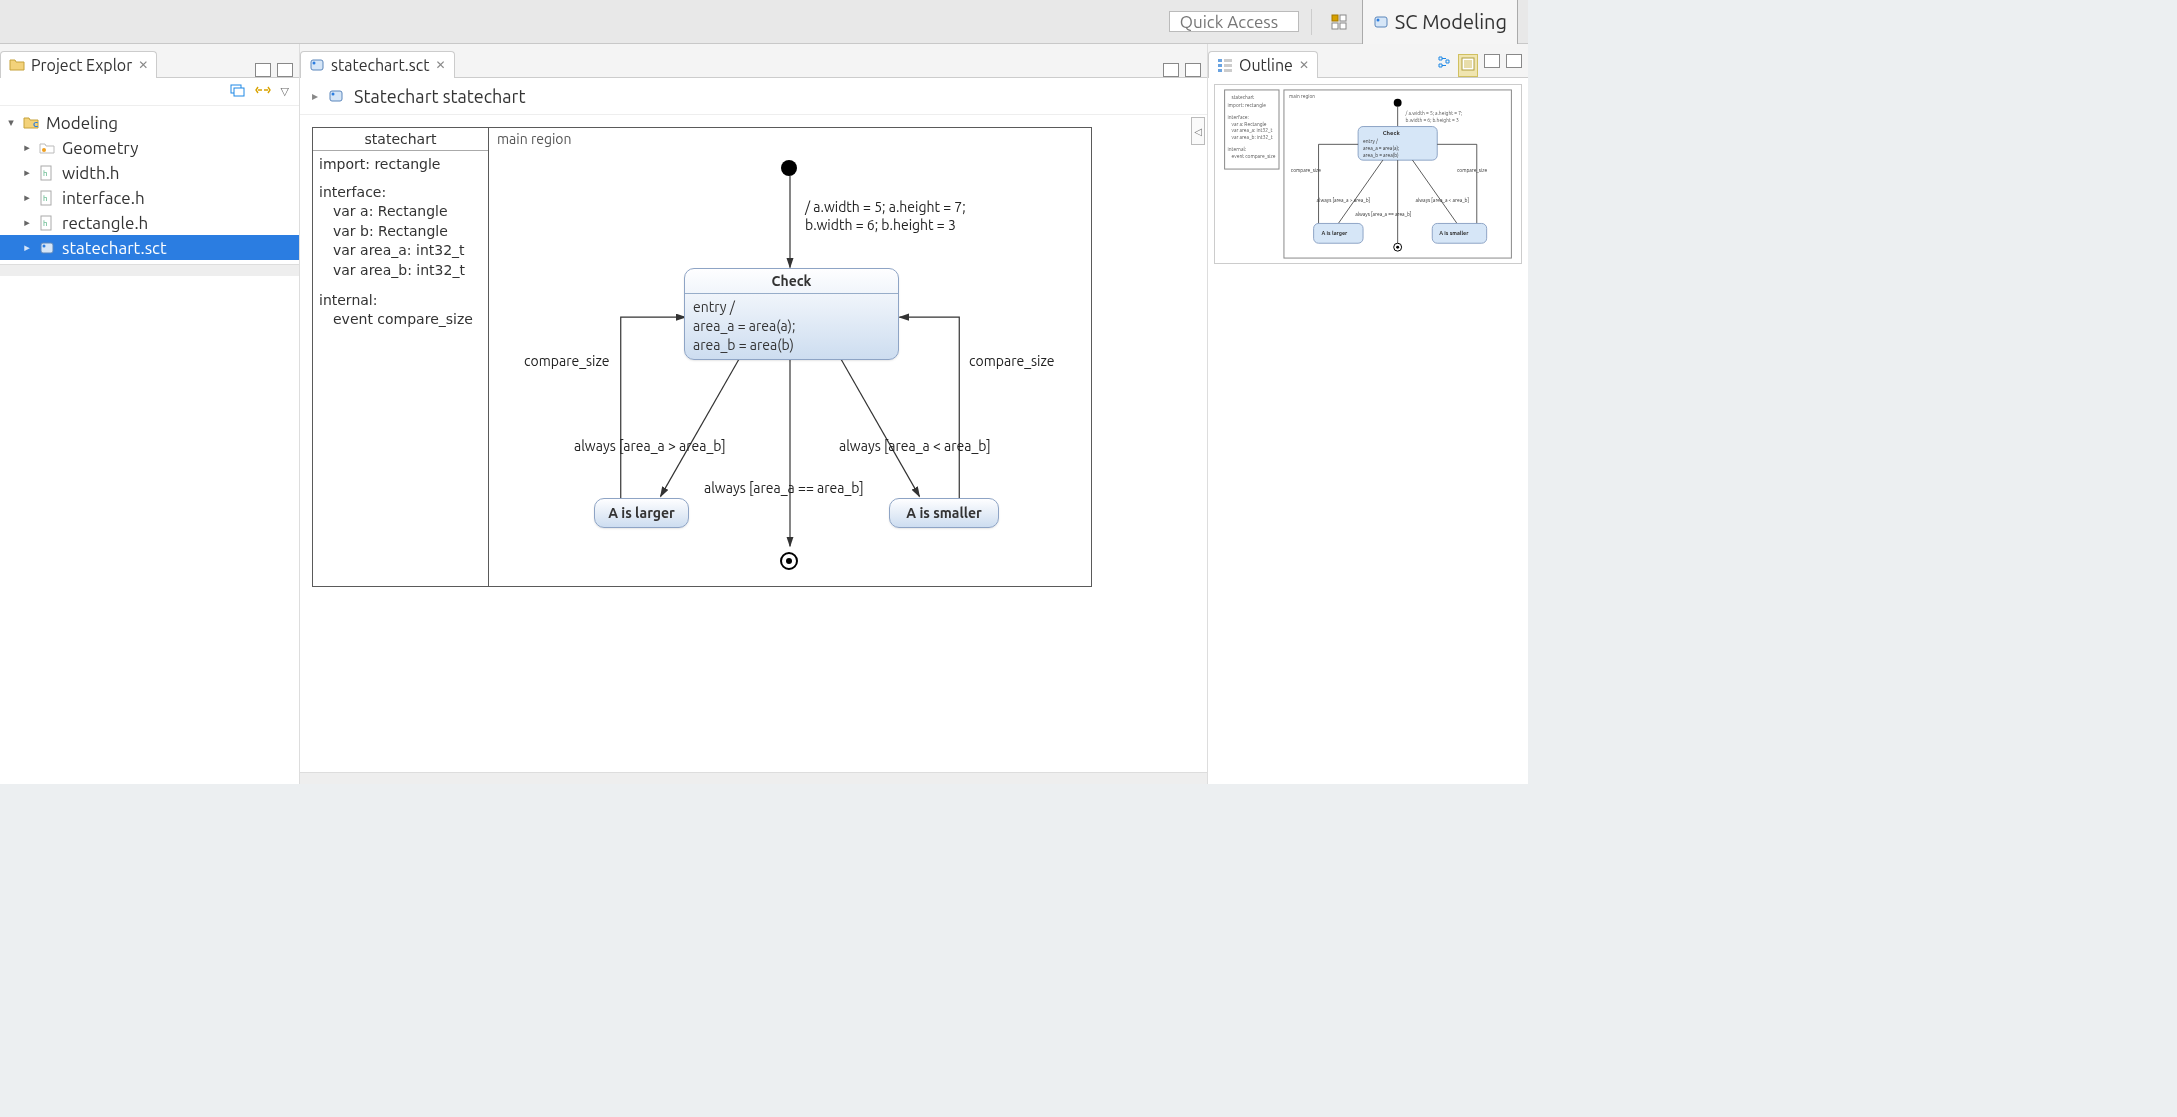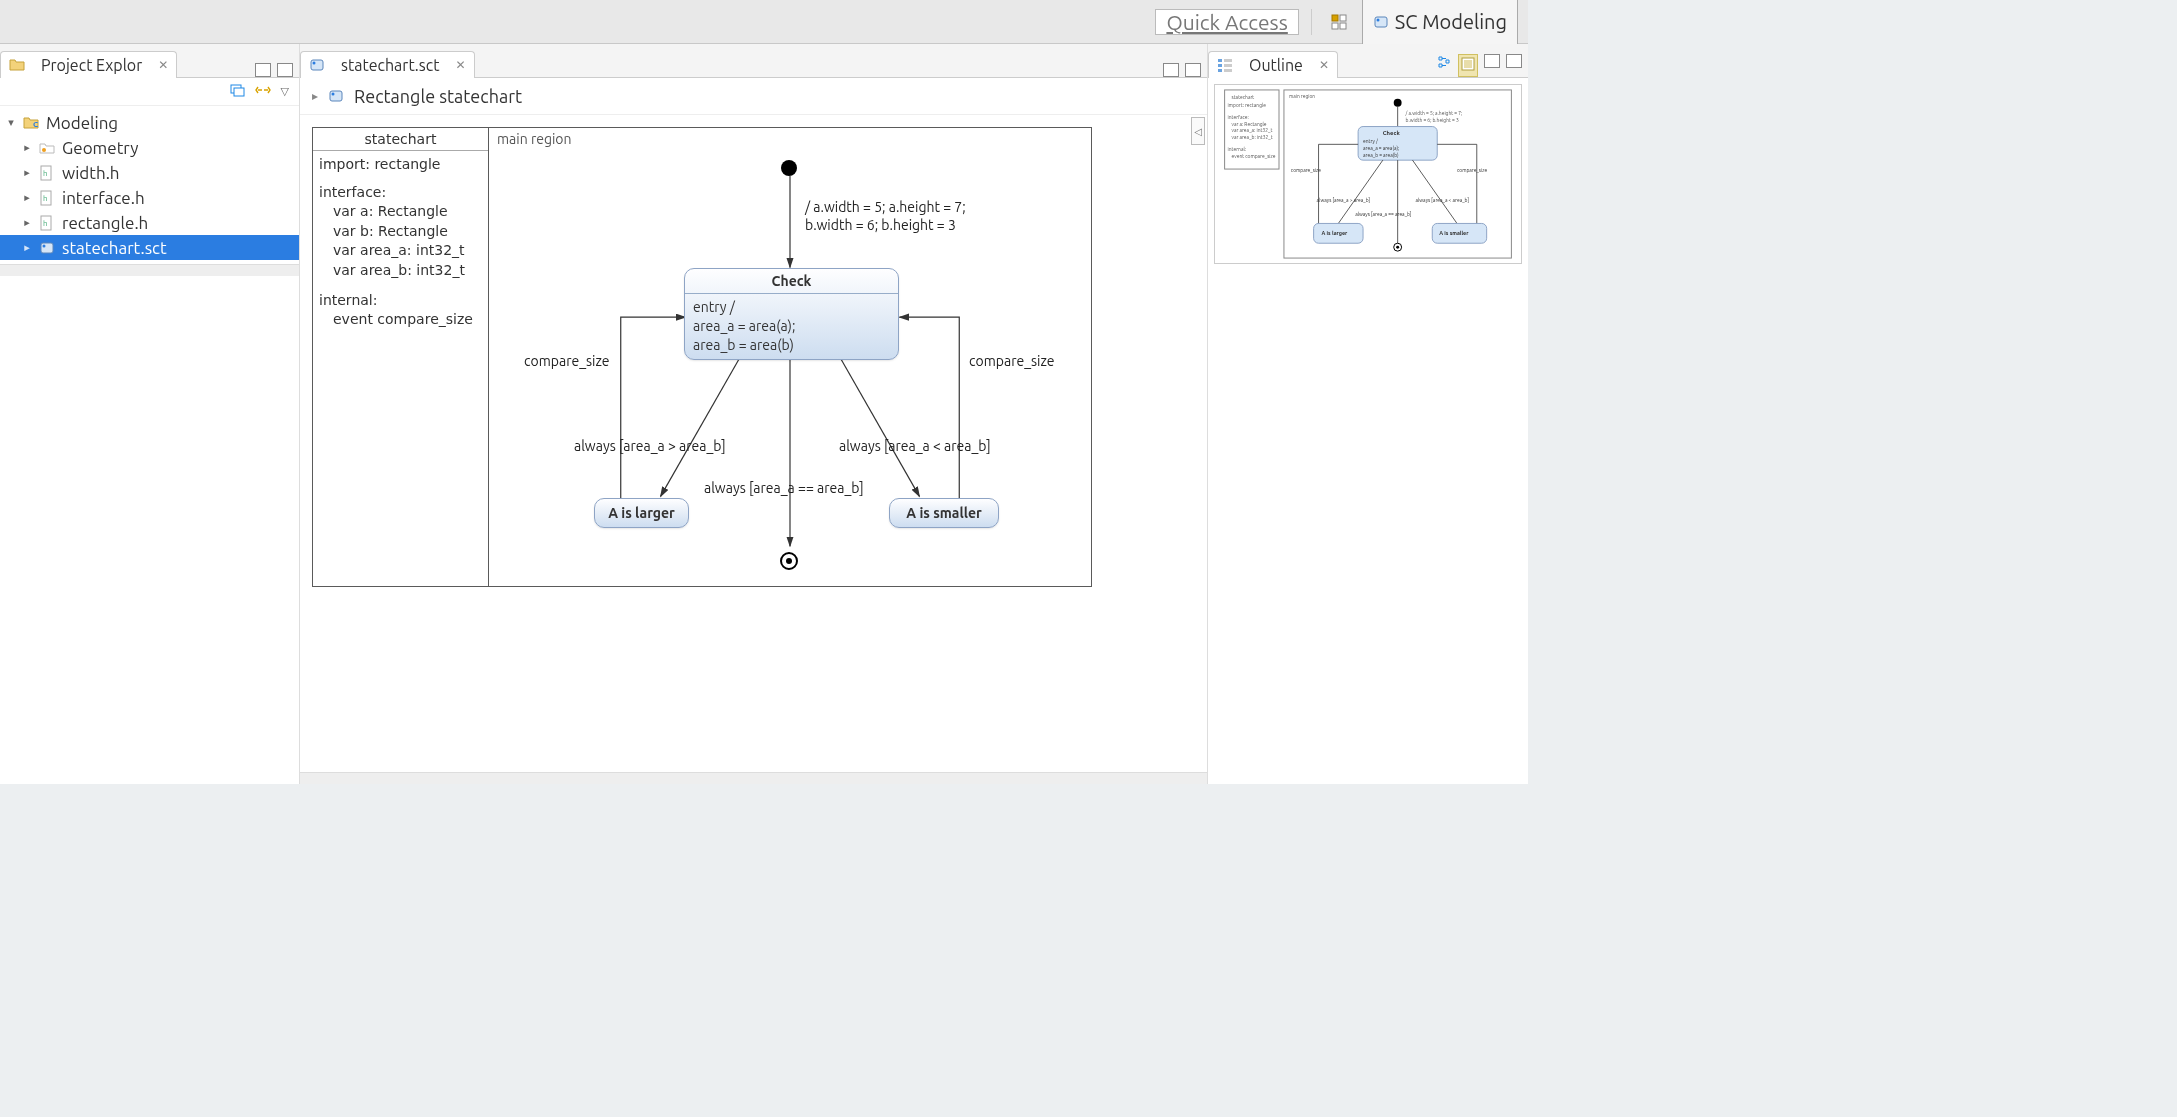--- a/index.html
+++ b/index.html
@@ -22,23 +22,22 @@
     align-items: center;
     justify-content: flex-end;
     padding: 0 10px;
     gap: 8px;
   }
   .quick-access {
     border: 1px solid #bbb;
     background: #fff;
     padding: 0 10px;
     color: #777;
-    font-size: 21px;
+    font-size: 17px;
     min-width: 130px;
-    text-decoration: underline;
   }
   .vdiv { width: 1px; height: 26px; background: #ccc; margin: 0 4px; }
   .tb-btn {
     border: 1px solid transparent;
     background: #e8e8e8;
     padding: 4px 6px;
     border-radius: 3px;
     cursor: pointer;
     display: inline-flex;
     align-items: center;
@@ -82,21 +81,21 @@
     position: relative;
   }
   .view-tab {
     border: 1px solid #ccc;
     border-bottom: none;
     background: #fff;
     border-radius: 4px 4px 0 0;
     padding: 4px 8px;
     display: inline-flex;
     align-items: center;
-    gap: 16px;
+    gap: 6px;
     font-size: 16px;
     position: relative;
     top: 1px;
   }
   .view-tab .close-x { color: #888; font-size: 12px; cursor: pointer; }
   .tab-tools { margin-left: auto; display: flex; gap: 6px; padding-right: 6px; }
   .tab-tools .mini { width: 16px; height: 14px; border: 1px solid #888; background: #fff; cursor: pointer; }
   .panel-toolbar {
     height: 28px;
     display: flex;
@@ -369,21 +368,21 @@
           <span class="mini"></span>
           <span class="mini"></span>
         </div>
       </div>
       <div class="editor-crumb">
         <span class="crumb-arrow">▸</span>
         <svg class="svg-icon" viewBox="0 0 16 16">
             <rect x="2" y="3" width="12" height="10" rx="2" fill="#d6e6f7" stroke="#5b86bb"></rect>
             <circle cx="5" cy="6" r="1.5" fill="#2b7de1"></circle>
           </svg>
-        <span>Rectangle statechart</span>
+        <span>Statechart statechart</span>
       </div>
       <div class="editor-body">
         <div class="sc-panel-wrap">
           <div class="def-panel">
             <div class="def-title">statechart</div>
             <div class="def-body">
               <div class="imp">import: rectangle</div>
               <div class="grp-h">interface:</div>
               <div class="ind">var a: Rectangle</div>
               <div class="ind">var b: Rectangle</div>

